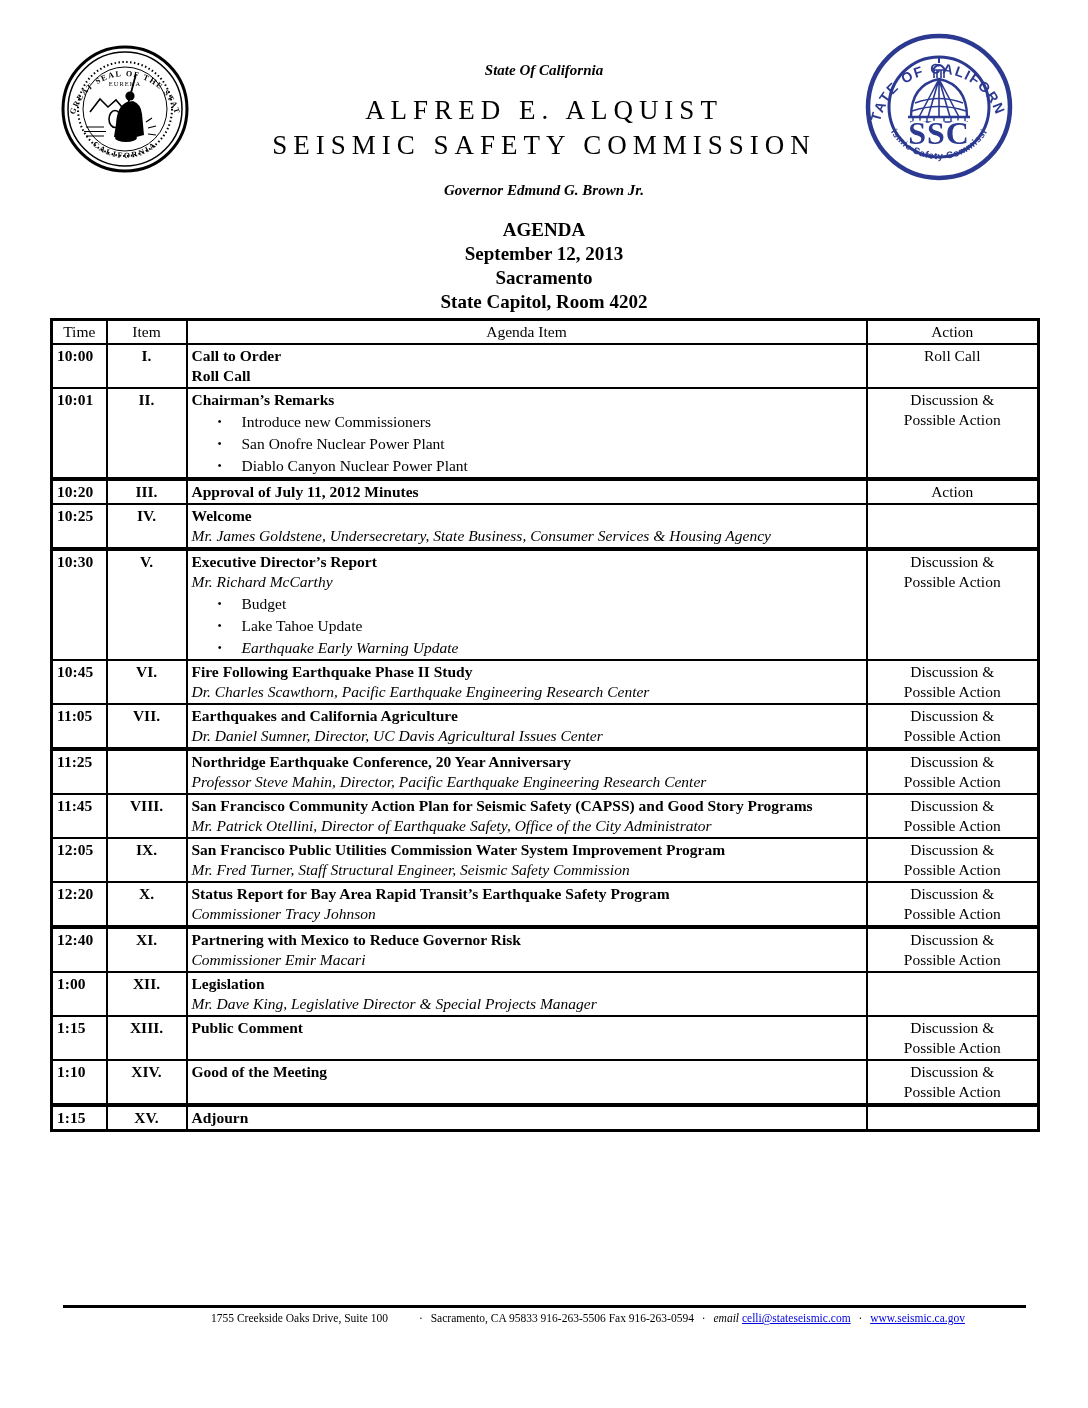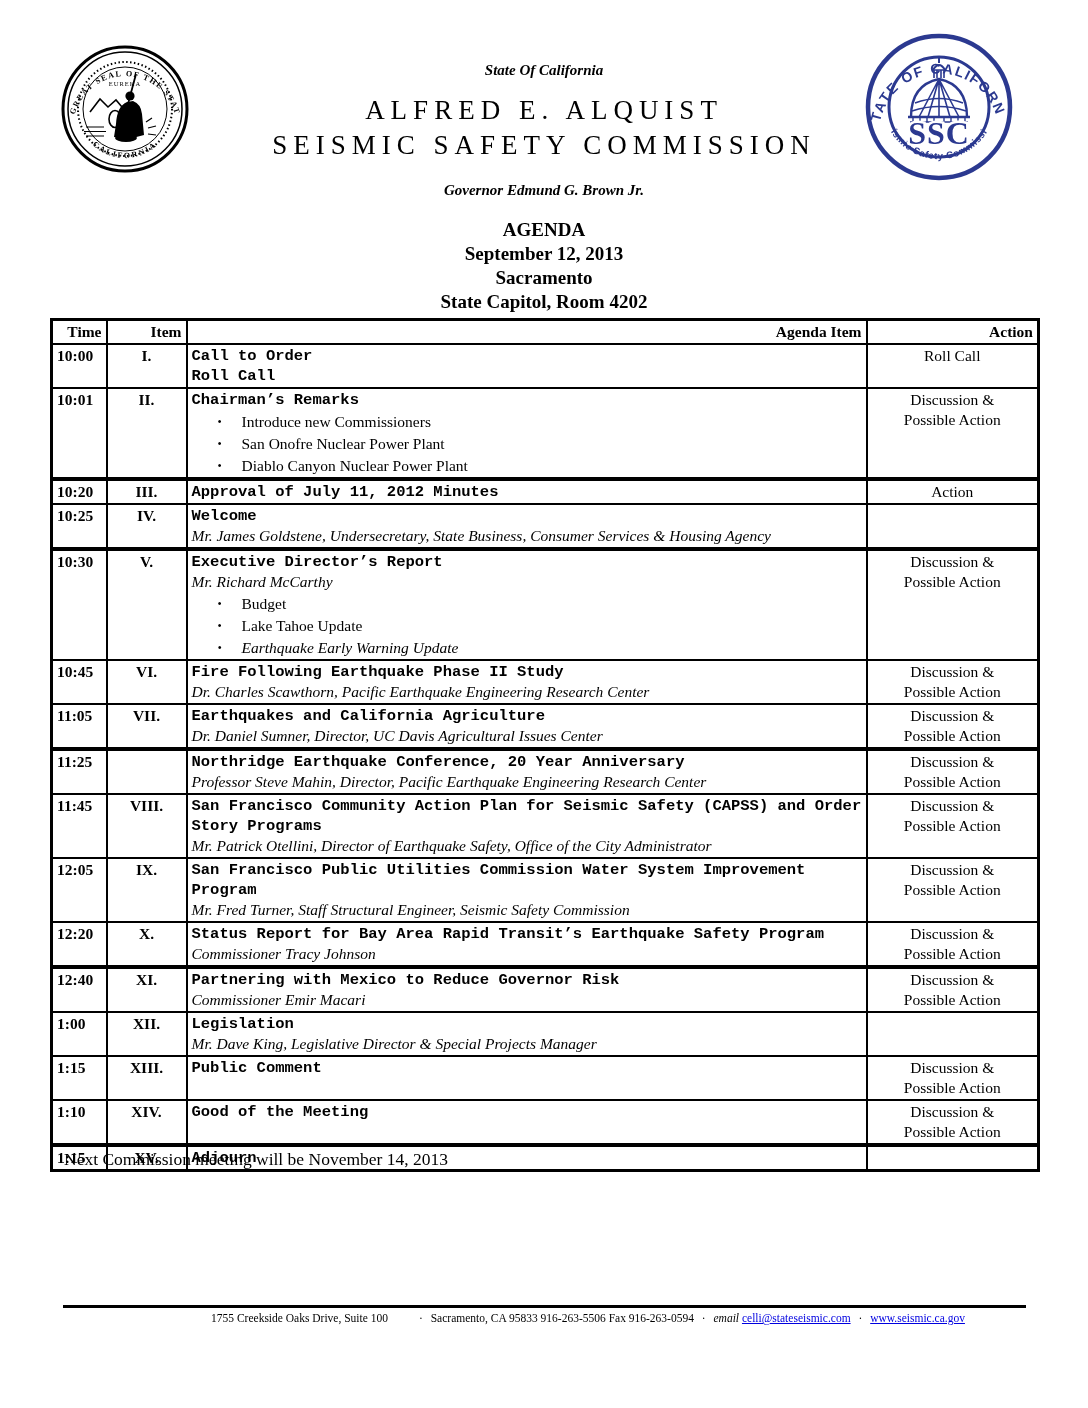--- a/index.html
+++ b/index.html
@@ -13,28 +13,28 @@
   .governor-line{top:182px;font-size:15px;font-weight:bold;font-style:italic;}
   .meeting-block{top:218px;font-size:19px;font-weight:bold;line-height:24px;}
 
   .seal-left{left:60px;top:44px;width:130px;height:130px;}
   .logo-right{left:864px;top:32px;width:150px;height:150px;}
 
   table.agenda{position:absolute;left:50px;top:318px;width:987px;border-collapse:collapse;
                border:3px solid #000;table-layout:fixed;}
   table.agenda th,table.agenda td{border:2px solid #000;font-size:15.5px;line-height:20px;
                padding:1px 4px;vertical-align:top;word-wrap:break-word;}
-  table.agenda th{font-weight:bold;text-align:right;}
+  table.agenda th{font-weight:normal;text-align:center;}
   th.h-agenda{text-align:left;padding-left:12px;}
   td.cell-time{font-weight:bold;text-align:left;}
   td.cell-item{font-weight:bold;text-align:center;}
   td.cell-agenda{padding:1px 10px 2px 12px;}
   td.cell-action{text-align:center;vertical-align:middle;padding:1px 6px;}
   .ln{display:block;}
-  .b{font-weight:bold;font-family:Liberation Mono, monospace;}
+  .b{font-weight:bold;}
   .i{font-style:italic;}
   .bullet-ln{display:flex;margin-top:2px;padding-left:26px;}
   .bullet-ln .blt{width:9px;font-size:12px;flex:0 0 auto;}
   .bullet-ln .btx{padding-left:15px;}
   .bullet-ln.i .btx{font-style:italic;}
   tbody tr:nth-child(3)>td,tbody tr:nth-child(5)>td,tbody tr:nth-child(8)>td,
   tbody tr:nth-child(12)>td,tbody tr:nth-child(16)>td{border-top-width:4px;}
 
   .note{top:1149px;left:64px;font-size:17.5px;}
   .footer-rule{top:1305px;left:63px;width:963px;height:3px;background:#000;}
@@ -226,21 +226,21 @@
           <td class="cell-agenda">
             <div class="ln b">Northridge Earthquake Conference, 20 Year Anniversary</div>
             <div class="ln i">Professor Steve Mahin, Director, Pacific Earthquake Engineering Research Center</div>
           </td>
           <td class="cell-action">Discussion &amp;<br>Possible Action</td>
         </tr>
         <tr>
           <td class="cell-time">11:45</td>
           <td class="cell-item">VIII.</td>
           <td class="cell-agenda">
-            <div class="ln b">San Francisco Community Action Plan for Seismic Safety (CAPSS) and Order Story Programs</div>
+            <div class="ln b">San Francisco Community Action Plan for Seismic Safety (CAPSS) and Good Story Programs</div>
             <div class="ln i">Mr. Patrick Otellini, Director of Earthquake Safety, Office of the City Administrator</div>
           </td>
           <td class="cell-action">Discussion &amp;<br>Possible Action</td>
         </tr>
         <tr>
           <td class="cell-time">12:05</td>
           <td class="cell-item">IX.</td>
           <td class="cell-agenda">
             <div class="ln b">San Francisco Public Utilities Commission Water System Improvement Program</div>
             <div class="ln i">Mr. Fred Turner, Staff Structural Engineer, Seismic Safety Commission</div>
@@ -294,21 +294,20 @@
           <td class="cell-time">1:15</td>
           <td class="cell-item">XV.</td>
           <td class="cell-agenda">
             <div class="ln b">Adjourn</div>
           </td>
           <td class="cell-action"></td>
         </tr>
       </tbody>
   </table>
 
-  <div class="abs note">Next Commission meeting will be November 14, 2013</div>
 
   <div class="abs footer-rule"></div>
   <div class="abs footer-line">
     <span>1755 Creekside Oaks Drive, Suite 100</span><span class="gap-lg"></span><span class="sep">·</span>
     <span>Sacramento, CA 95833  916-263-5506 Fax 916-263-0594</span>
     <span class="sep">·</span>
     <span class="email-label">email</span>
     <span class="link">celli@stateseismic.com</span>
     <span class="sep">·</span>
     <span class="link">www.seismic.ca.gov</span>

